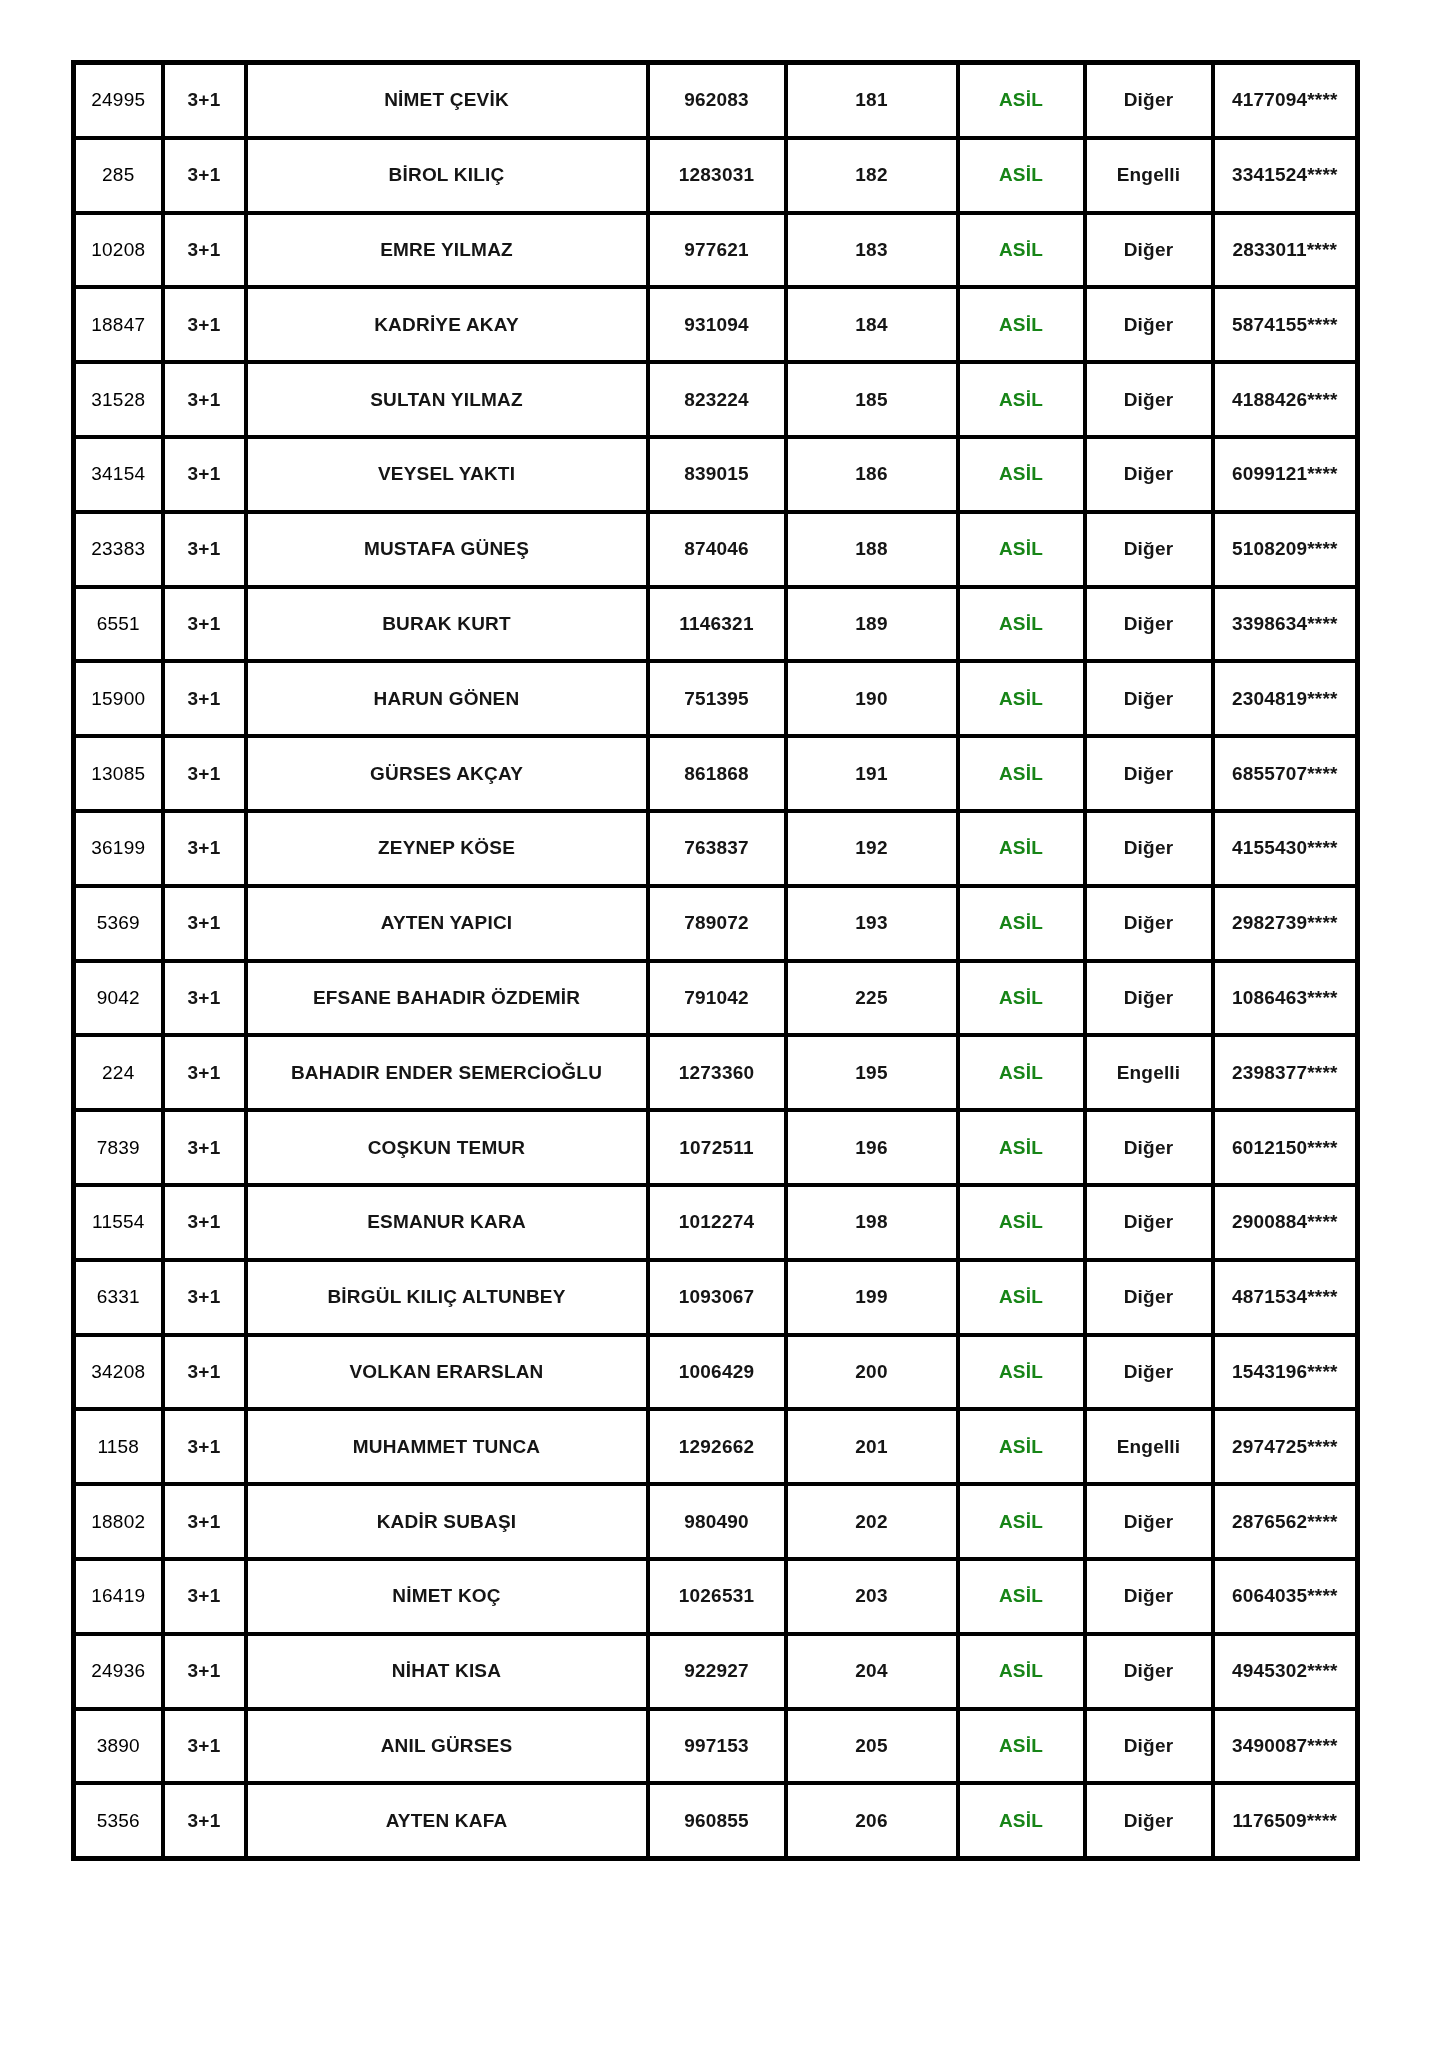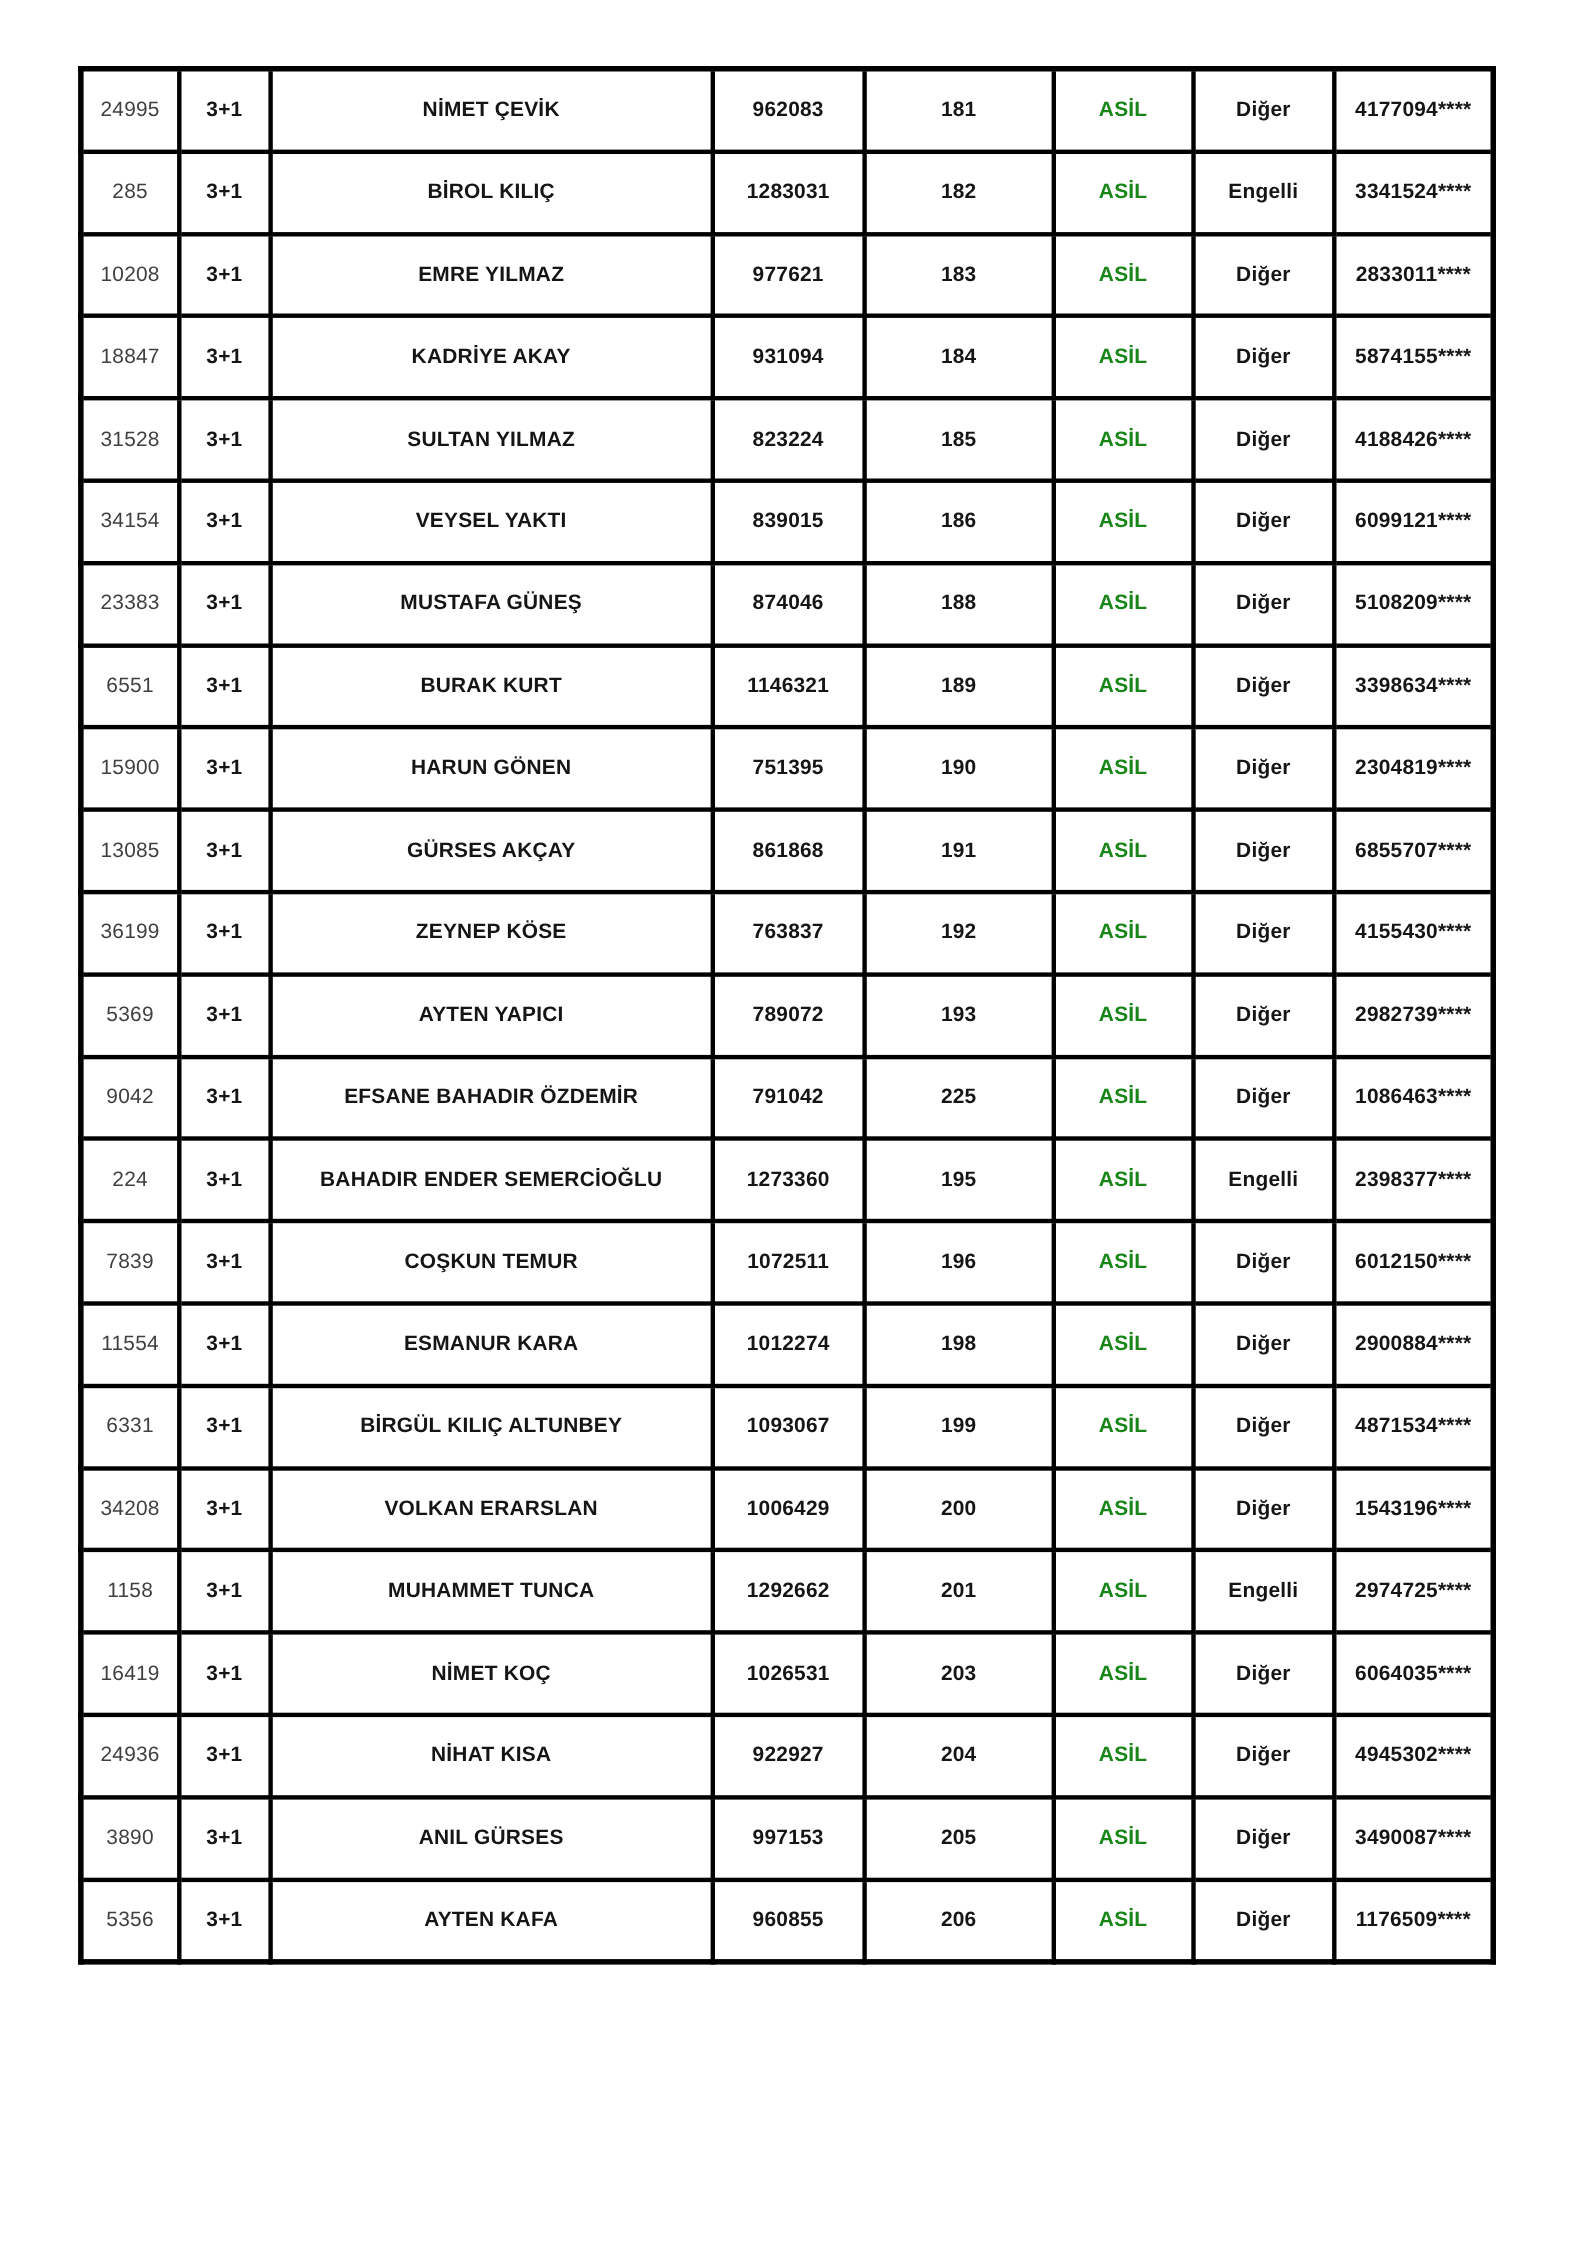--- a/index.html
+++ b/index.html
@@ -32,21 +32,21 @@
     font-size: 19px;
     font-weight: bold;
     color: #151515;
     letter-spacing: 0.2px;
     white-space: nowrap;
     overflow: hidden;
   }
   
   table.doc-table td[data-field="application_no"] {
     font-weight: normal;
-    color: #404040;
+    color: #000000;
   }
   table.doc-table td[data-field="status"] {
     color: #178517;
   }
   col.c1 { width: 89px; }
   col.c2 { width: 83px; }
   col.c3 { width: 402px; }
   col.c4 { width: 138px; }
   col.c5 { width: 172px; }
   col.c6 { width: 127px; }
@@ -273,20 +273,30 @@
       <td data-field="application_no">1158</td>
       <td data-field="unit_type">3+1</td>
       <td data-field="full_name">MUHAMMET TUNCA</td>
       <td data-field="code">1292662</td>
       <td data-field="order">201</td>
       <td data-field="status" style="color: rgb(23, 133, 23);">ASİL</td>
       <td data-field="category">Engelli</td>
       <td data-field="masked_id">2974725****</td>
     </tr>
 
+    <tr>
+      <td data-field="application_no">18802</td>
+      <td data-field="unit_type">3+1</td>
+      <td data-field="full_name">KADİR SUBAŞI</td>
+      <td data-field="code">980490</td>
+      <td data-field="order">202</td>
+      <td data-field="status" style="color: rgb(23, 133, 23);">ASİL</td>
+      <td data-field="category">Diğer</td>
+      <td data-field="masked_id">2876562****</td>
+    </tr>
 
     <tr>
       <td data-field="application_no">16419</td>
       <td data-field="unit_type">3+1</td>
       <td data-field="full_name">NİMET KOÇ</td>
       <td data-field="code">1026531</td>
       <td data-field="order">203</td>
       <td data-field="status" style="color: rgb(23, 133, 23);">ASİL</td>
       <td data-field="category">Diğer</td>
       <td data-field="masked_id">6064035****</td>

